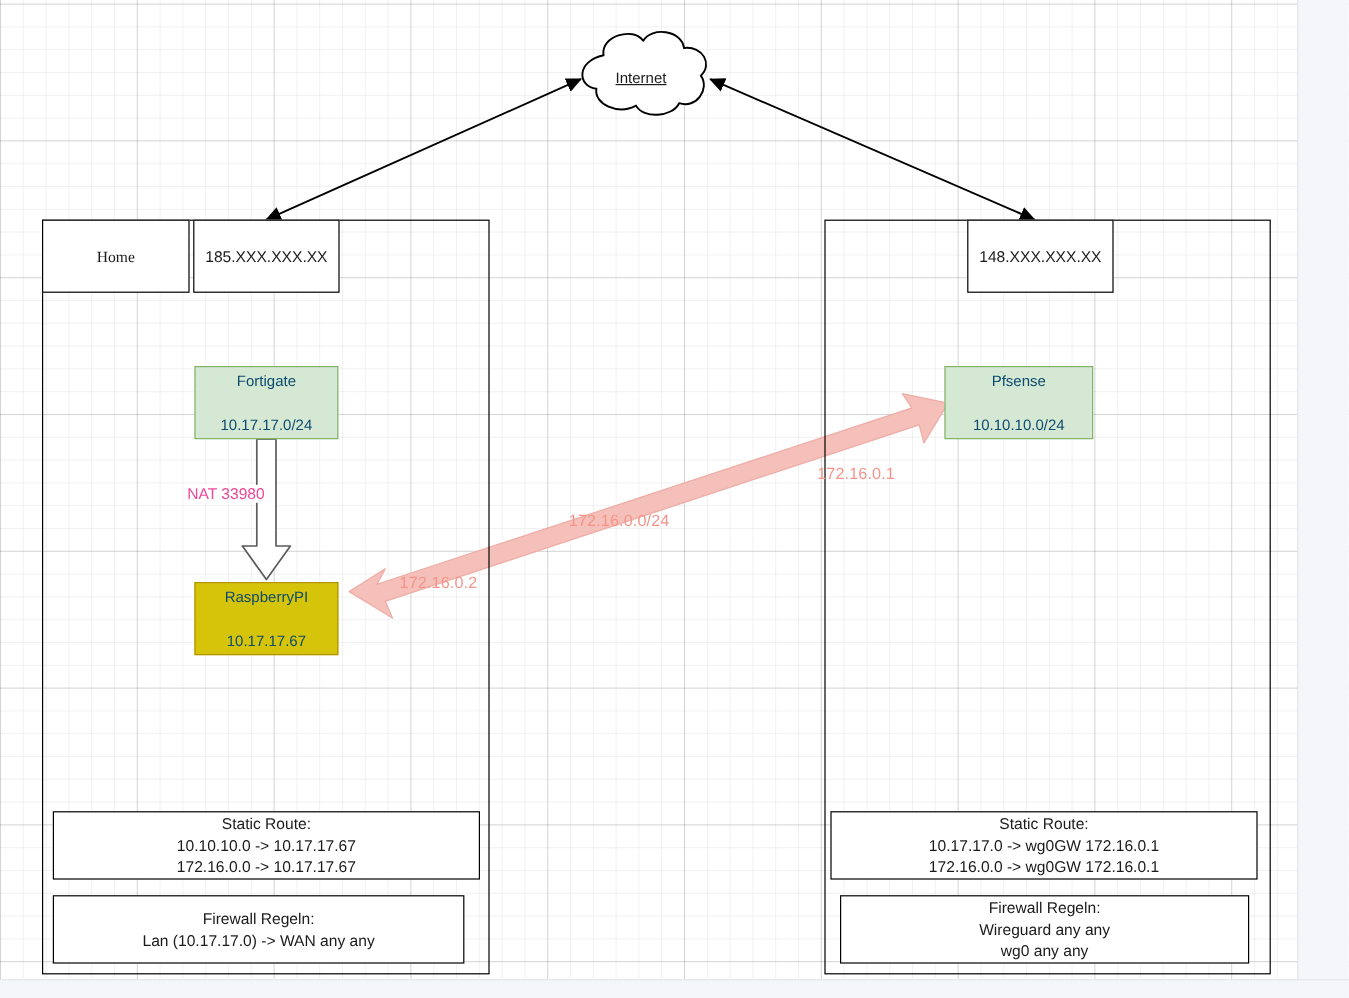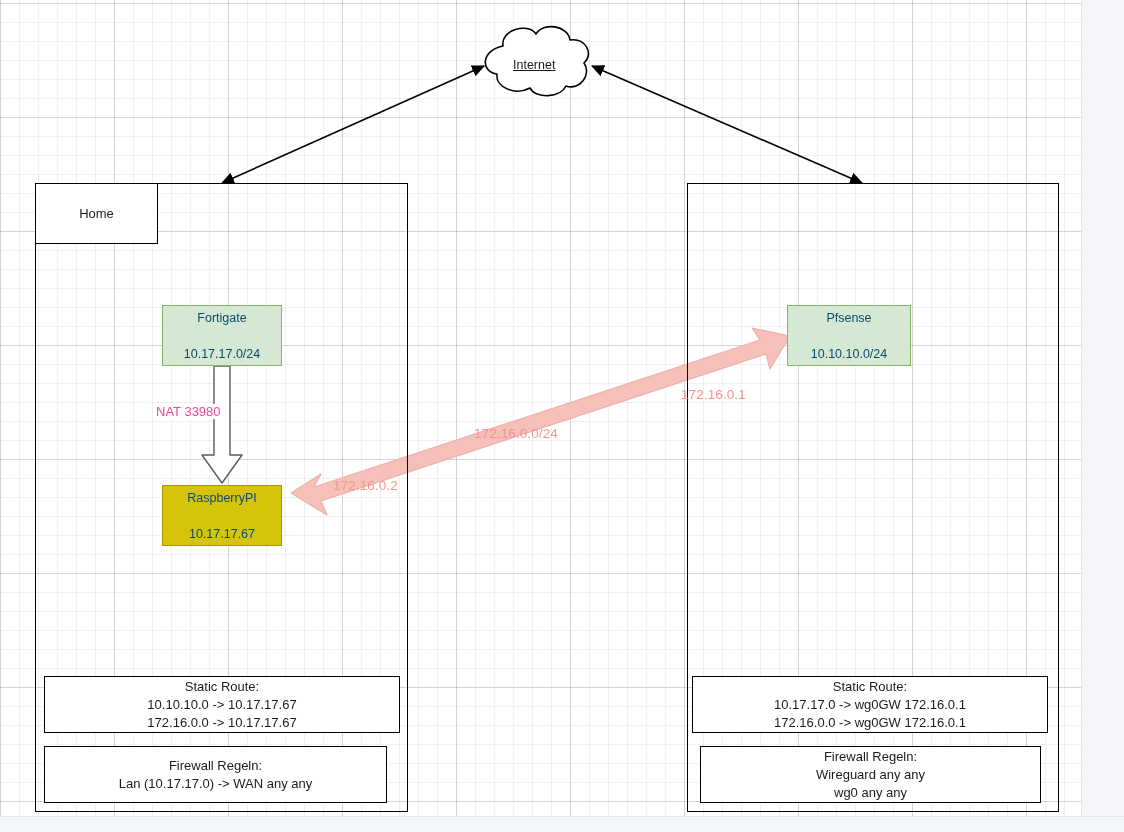--- a/index.html
+++ b/index.html
@@ -128,24 +128,27 @@
                L 321 474 L 314 487
                L 760 340 L 752 328 L 790 336 L 770 369 L 766 354
                L 321 501 L 327 515 Z" fill="#f5c0ba" stroke="#eeb0a8" stroke-width="1.2" stroke-linejoin="round"></path>
     </g>
   </svg>
 
   <div class="cloud-label" style="left:513px; top:58px;text-decoration:underline;">Internet</div>
 
   <div class="site-container" style="left:35px; top:183px; width:373px; height:629px;"></div>
 
-  <div class="box" style="left:35px; top:183px; width:123px; height:61px;">
+  <div class="box" style="left:35px; top:183px; width:123px; height:61px;font-family:Liberation Serif, serif;">
     <span>Home</span>
   </div>
 
+  <div class="box" style="left:161px; top:183px; width:122px; height:61px;">
+    <span>185.XXX.XXX.XX</span>
+  </div>
 
   <div class="node green" style="left:162px; top:305px; width:120px; height:61px;">
     <span>Fortigate</span>
     <span>10.17.17.0/24</span>
   </div>
 
   <div class="edge-label" style="left:154px; top:404px;">NAT 33980</div>
 
   <div class="node gold" style="left:162px; top:485px; width:120px; height:61px;">
     <span>RaspberryPI</span>
@@ -159,20 +162,23 @@
   </div>
 
   <div class="box" style="left:44px; top:746px; width:343px; height:57px;">
     <span class="info-line">Firewall Regeln:</span>
     <span class="info-line">Lan (10.17.17.0) -&gt; WAN any any</span>
   </div>
 
   <div class="site-container" style="left:687px; top:183px; width:372px; height:629px;"></div>
 
 
+  <div class="box" style="left:806px; top:183px; width:122px; height:61px;">
+    <span>148.XXX.XXX.XX</span>
+  </div>
 
   <div class="node green" style="left:787px; top:305px; width:124px; height:61px;">
     <span>Pfsense</span>
     <span>10.10.10.0/24</span>
   </div>
 
   <div class="box" style="left:692px; top:676px; width:356px; height:57px;">
     <span class="info-line">Static Route:</span>
     <span class="info-line">10.17.17.0 -&gt; wg0GW 172.16.0.1</span>
     <span class="info-line">172.16.0.0 -&gt; wg0GW 172.16.0.1</span>

